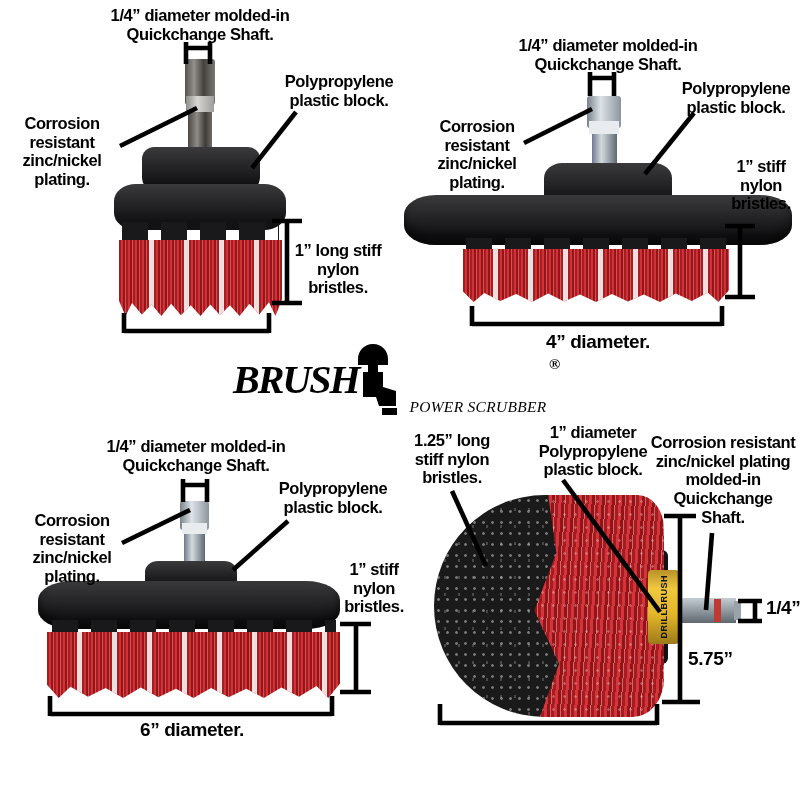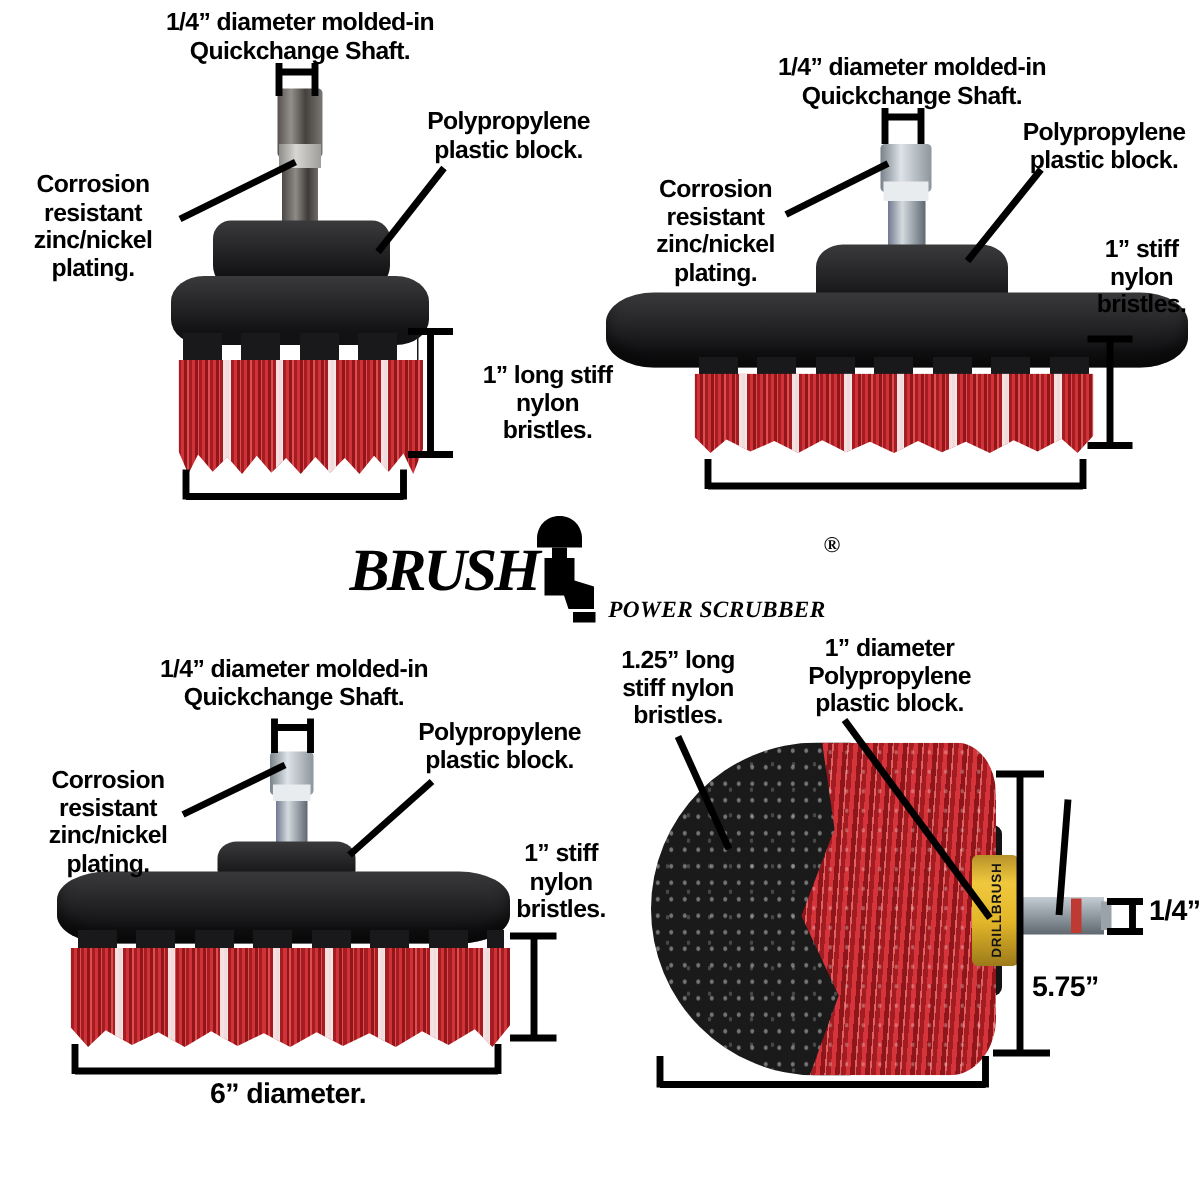--- a/index.html
+++ b/index.html
@@ -76,21 +76,21 @@
      font-weight:bold;letter-spacing:.5px;color:#141414;}
   .b4-shaft{left:679px;top:598px;width:57px;height:25px;
      background:linear-gradient(180deg,#c5cdd4,#99a1a9 42%,#5f676f);}
   .b4-mark{left:714px;top:599px;width:7px;height:23px;background:#bf3a33;}
   .b4-tip{left:734px;top:601px;width:7px;height:19px;background:#9aa2aa;}
 
   
   .t1-shaft{left:88px;top:6px;width:224px;}
   .t1-plating{left:6px;top:114px;width:112px;}
   .t1-block{left:280px;top:72px;width:118px;}
-  .t1-bristle{left:313px;top:241px;width:104px;}
+  .t1-bristle{left:286px;top:241px;width:104px;}
   .t1-dia{left:122px;top:336px;width:150px;}
 
   .t2-shaft{left:496px;top:36px;width:224px;}
   .t2-plating{left:420px;top:117px;width:114px;}
   .t2-block{left:676px;top:79px;width:120px;}
   .t2-bristle{left:722px;top:157px;width:78px;}
   .t2-dia{left:522px;top:331px;width:152px;}
 
   .t3-shaft{left:84px;top:437px;width:224px;}
   .t3-plating{left:20px;top:511px;width:104px;}
@@ -106,21 +106,21 @@
   .t4-width{left:438px;top:727px;width:222px;}
 
   
   .logo-word{position:absolute;font-family:"Liberation Serif",serif;font-weight:bold;
      font-style:italic;font-size:40px;letter-spacing:-2px;color:#000;line-height:1;}
   .logo-drill{left:233px;top:360px;}
   .logo-brush{left:406px;top:360px;}
   .logo-reg{position:absolute;left:549px;top:356px;font-family:"Liberation Serif",serif;
      font-weight:bold;font-size:15px;}
   .logo-tagline{position:absolute;left:404px;top:398px;width:148px;text-align:center;
-     font-family:"Liberation Serif",serif;font-weight:bold;font-style:italic;
+     font-family:"Liberation Serif",serif;font-weight:normal;font-style:italic;
      font-size:15.5px;letter-spacing:.3px;}
   .logo-icon{position:absolute;left:342px;top:342px;width:62px;height:74px;}
 </style>
 </head>
 <body>
 
 <div class="stage">
 
   <div class="part b1-hex hex-dark"></div>
   <div class="part b1-shaft shaft-dark"></div>
@@ -201,40 +201,46 @@
 Quickchange Shaft.</div>
   <div class="note t2-plating">Corrosion
 resistant
 zinc/nickel
 plating.</div>
   <div class="note t2-block">Polypropylene
 plastic block.</div>
   <div class="note t2-bristle">1” stiff
 nylon
 bristles.</div>
+  <div class="dim  t2-dia">4” diameter.</div>
 
   <div class="note t3-shaft">1/4” diameter molded-in
 Quickchange Shaft.</div>
   <div class="note t3-plating">Corrosion
 resistant
 zinc/nickel
 plating.</div>
   <div class="note t3-block">Polypropylene
 plastic block.</div>
   <div class="note t3-bristle">1” stiff
 nylon
 bristles.</div>
   <div class="dim  t3-dia">6” diameter.</div>
 
   <div class="note t4-bristle">1.25” long
 stiff nylon
 bristles.</div>
   <div class="note t4-block">1” diameter
 Polypropylene
 plastic block.</div>
+  <div class="note t4-shaft">Corrosion resistant
+zinc/nickel plating
+molded-in
+Quickchange
+Shaft.</div>
   <div class="dim left t4-quarter">1/4”</div>
   <div class="dim left t4-height">5.75”</div>
 
   <div class="logo-word logo-drill">BRUSH</div>
   <svg class="logo-icon" viewBox="0 0 62 74">
     <path fill="#000" d="M31 2 C40 2 46 9 46 17 L46 23 L16 23 L16 17 C16 9 22 2 31 2 Z"></path>
     <rect fill="#000" x="26" y="23" width="10" height="7"></rect>
     <path fill="#000" d="M21 30 h20 v15 l13 4 v15 h-17 l-3 -9 h-13 z"></path>
     <rect fill="#000" x="40" y="66" width="15" height="7"></rect>
   </svg>

